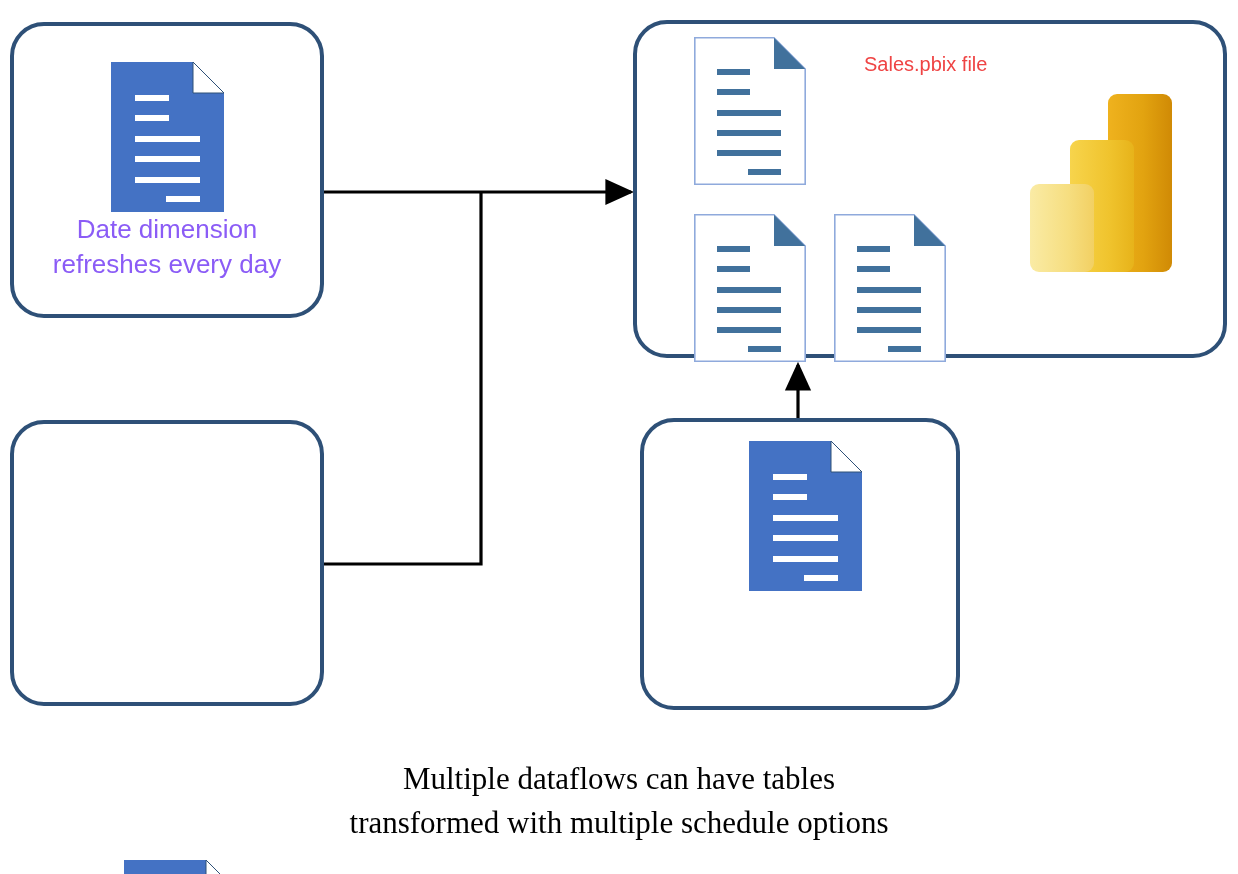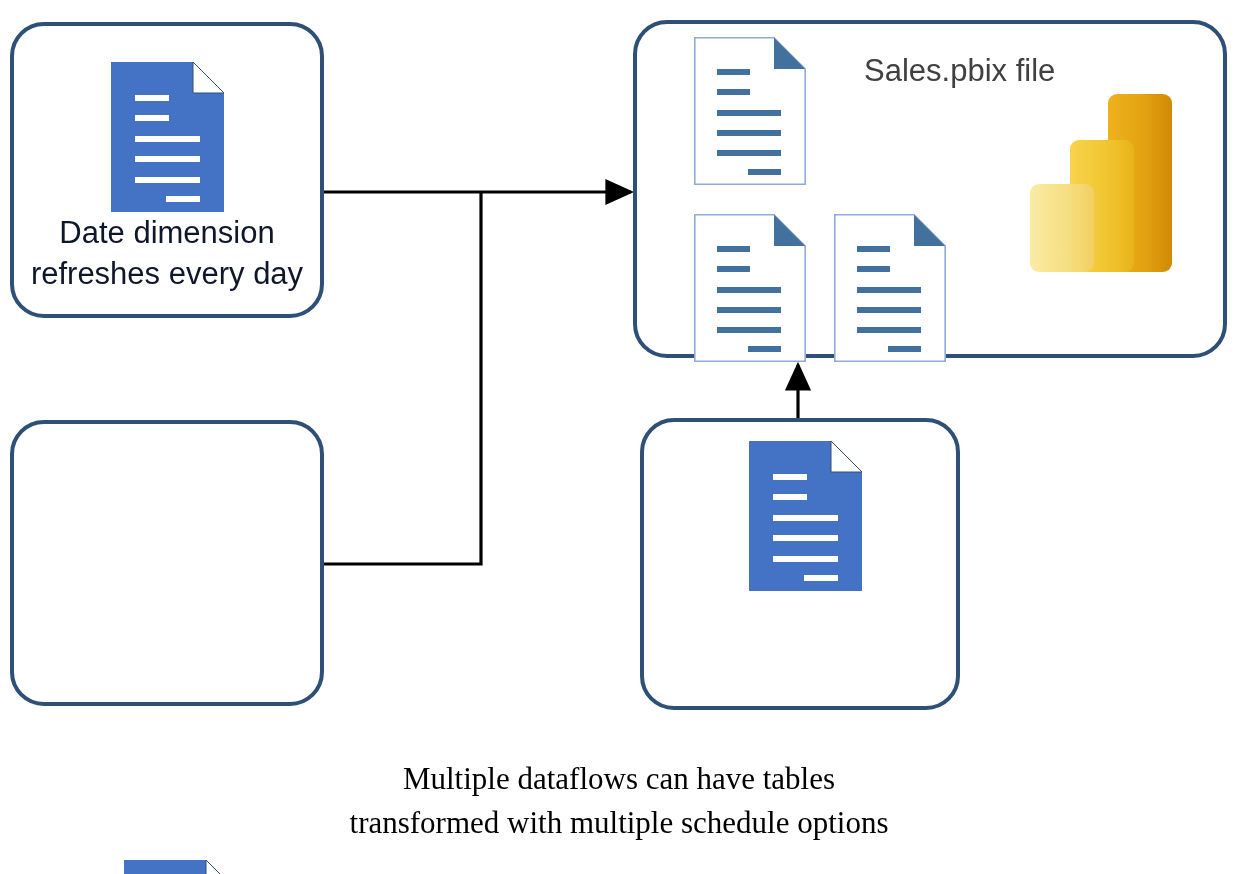--- a/index.html
+++ b/index.html
@@ -28,23 +28,23 @@
   #box-sales-tbl { left: 10px;  top: 420px; width: 314px; height: 286px; }
   #box-product   { left: 640px; top: 418px; width: 320px; height: 292px; }
   #box-pbix      { left: 633px; top: 20px;  width: 594px; height: 338px; }
 
   
   .box-caption {
     position: absolute;
     left: -8px;
     right: -8px;
     text-align: center;
-    font-size: 31px;
+    font-size: 26px;
     line-height: 1.33;
-    color: #0f172a;
+    color: #8b5cf6;
     white-space: pre-line;
   }
   #cap-date    { top: 186px; }
 
   
   .doc-filled {
     position: absolute;
     width: 113px;
     height: 150px;
   }
@@ -74,24 +74,24 @@
     width: 146px;
     height: 182px;
   }
   #pbi-logo svg { display: block; width: 100%; height: 100%; }
 
   
   #pbix-title {
     position: absolute;
     left: 860px;
     top: 48px;
-    font-size: 31px;
+    font-size: 20px;
     line-height: 1.2;
     white-space: nowrap;
-    color: #404040;
+    color: #ef4444;
   }
 
   
   #connectors {
     position: absolute;
     left: 0; top: 0;
     width: 1238px;
     height: 874px;
     pointer-events: none;
   }

